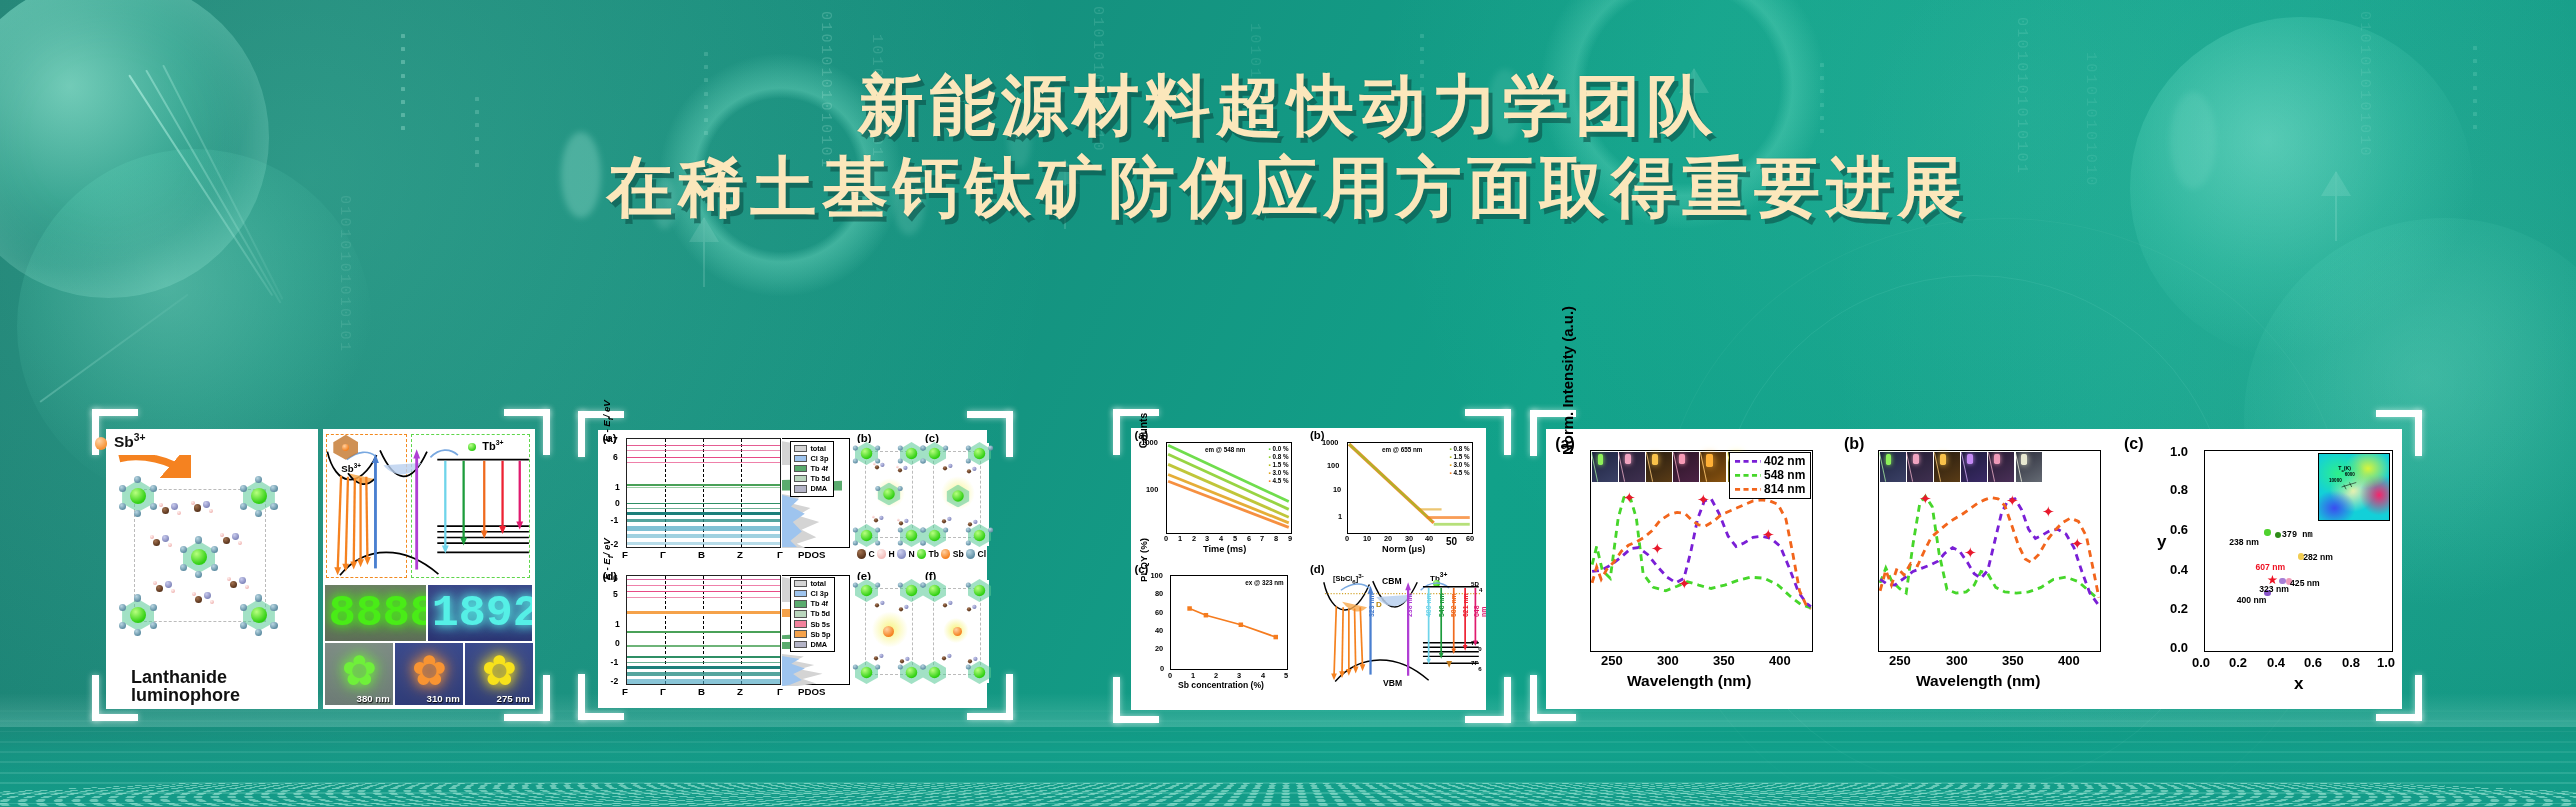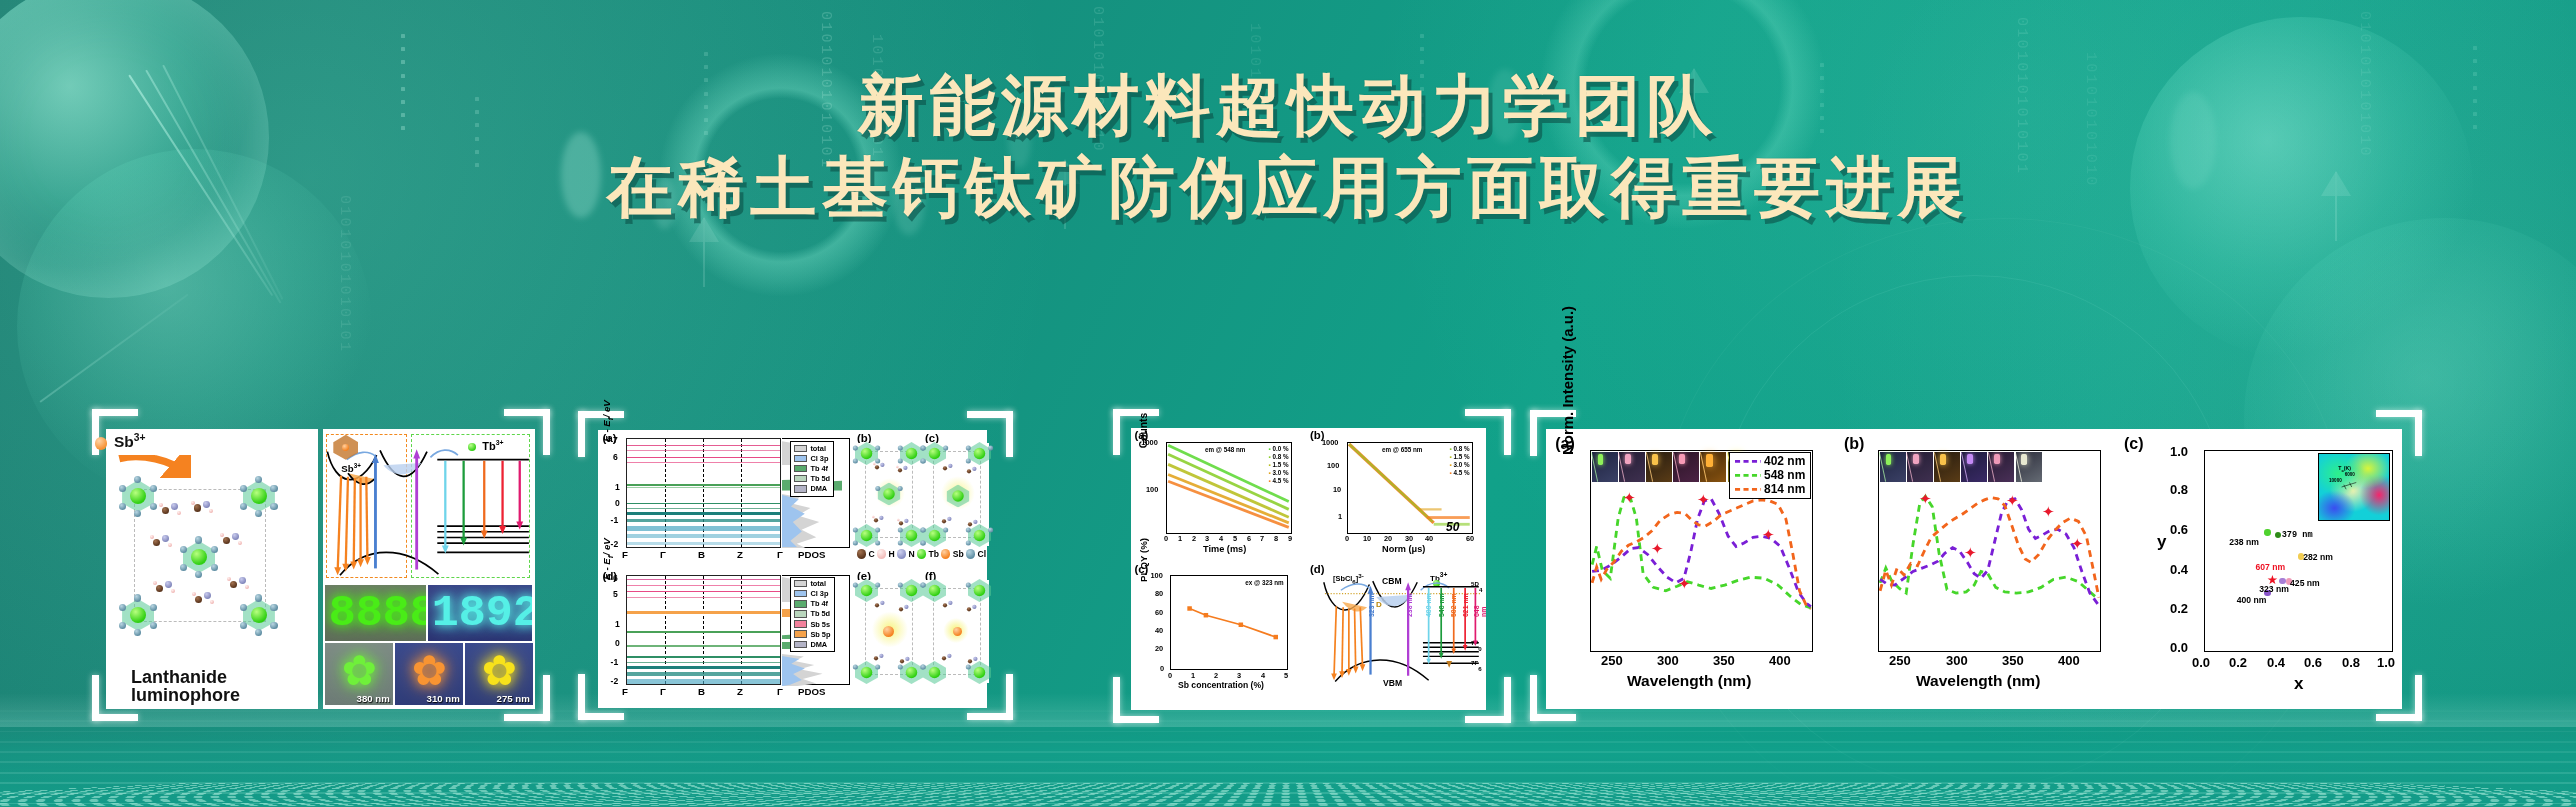--- a/index.html
+++ b/index.html
@@ -966,21 +966,21 @@
     </div>
     <div class="lbl" style="left:191px;top:10.3px;font-size:7.4px;">1000</div>
     <div class="lbl" style="left:196px;top:33px;font-size:7.4px;">100</div>
     <div class="lbl" style="left:202px;top:57px;font-size:7.4px;">10</div>
     <div class="lbl" style="left:207px;top:84px;font-size:7.4px;">1</div>
     <div class="lbl" style="left:214px;top:106px;font-size:7.4px;">0</div>
     <div class="lbl" style="left:232px;top:106px;font-size:7.4px;">10</div>
     <div class="lbl" style="left:253px;top:106px;font-size:7.4px;">20</div>
     <div class="lbl" style="left:274px;top:106px;font-size:7.4px;">30</div>
     <div class="lbl" style="left:294px;top:106px;font-size:7.4px;">40</div>
-    <div class="lbl" style="left:315px;top:92px;font-size:12px;font-style:italic;">50</div>
+    <div class="lbl" style="left:315px;top:108px;font-size:10px;">50</div>
     <div class="lbl" style="left:335px;top:106px;font-size:7.4px;">60</div>
     <div class="lbl" style="left:251px;top:116px;font-size:9.2px;">Norm (μs)</div>
 
     <div class="panel-id" style="left:3.4px;top:135px;font-size:11.4px;">(c)</div>
     <div class="lbl" style="left:6.9px;top:172px;font-size:9.7px;transform:rotate(-90deg);transform-origin:left top;width:80px;text-align:center;">PLQY (%)</div>
     <div class="plotbox" style="left:39px;top:147px;width:118px;height:95px;">
       <svg style="position:absolute;inset:0;width:100%;height:100%" viewBox="0 0 206 166" preserveAspectRatio="none">
         <polyline points="33,58 62,70 124,87 186,109" fill="none" stroke="#f57c1f" stroke-width="3"></polyline>
         <g fill="#f57c1f">
             <rect x="29" y="54" width="8" height="8"></rect>

